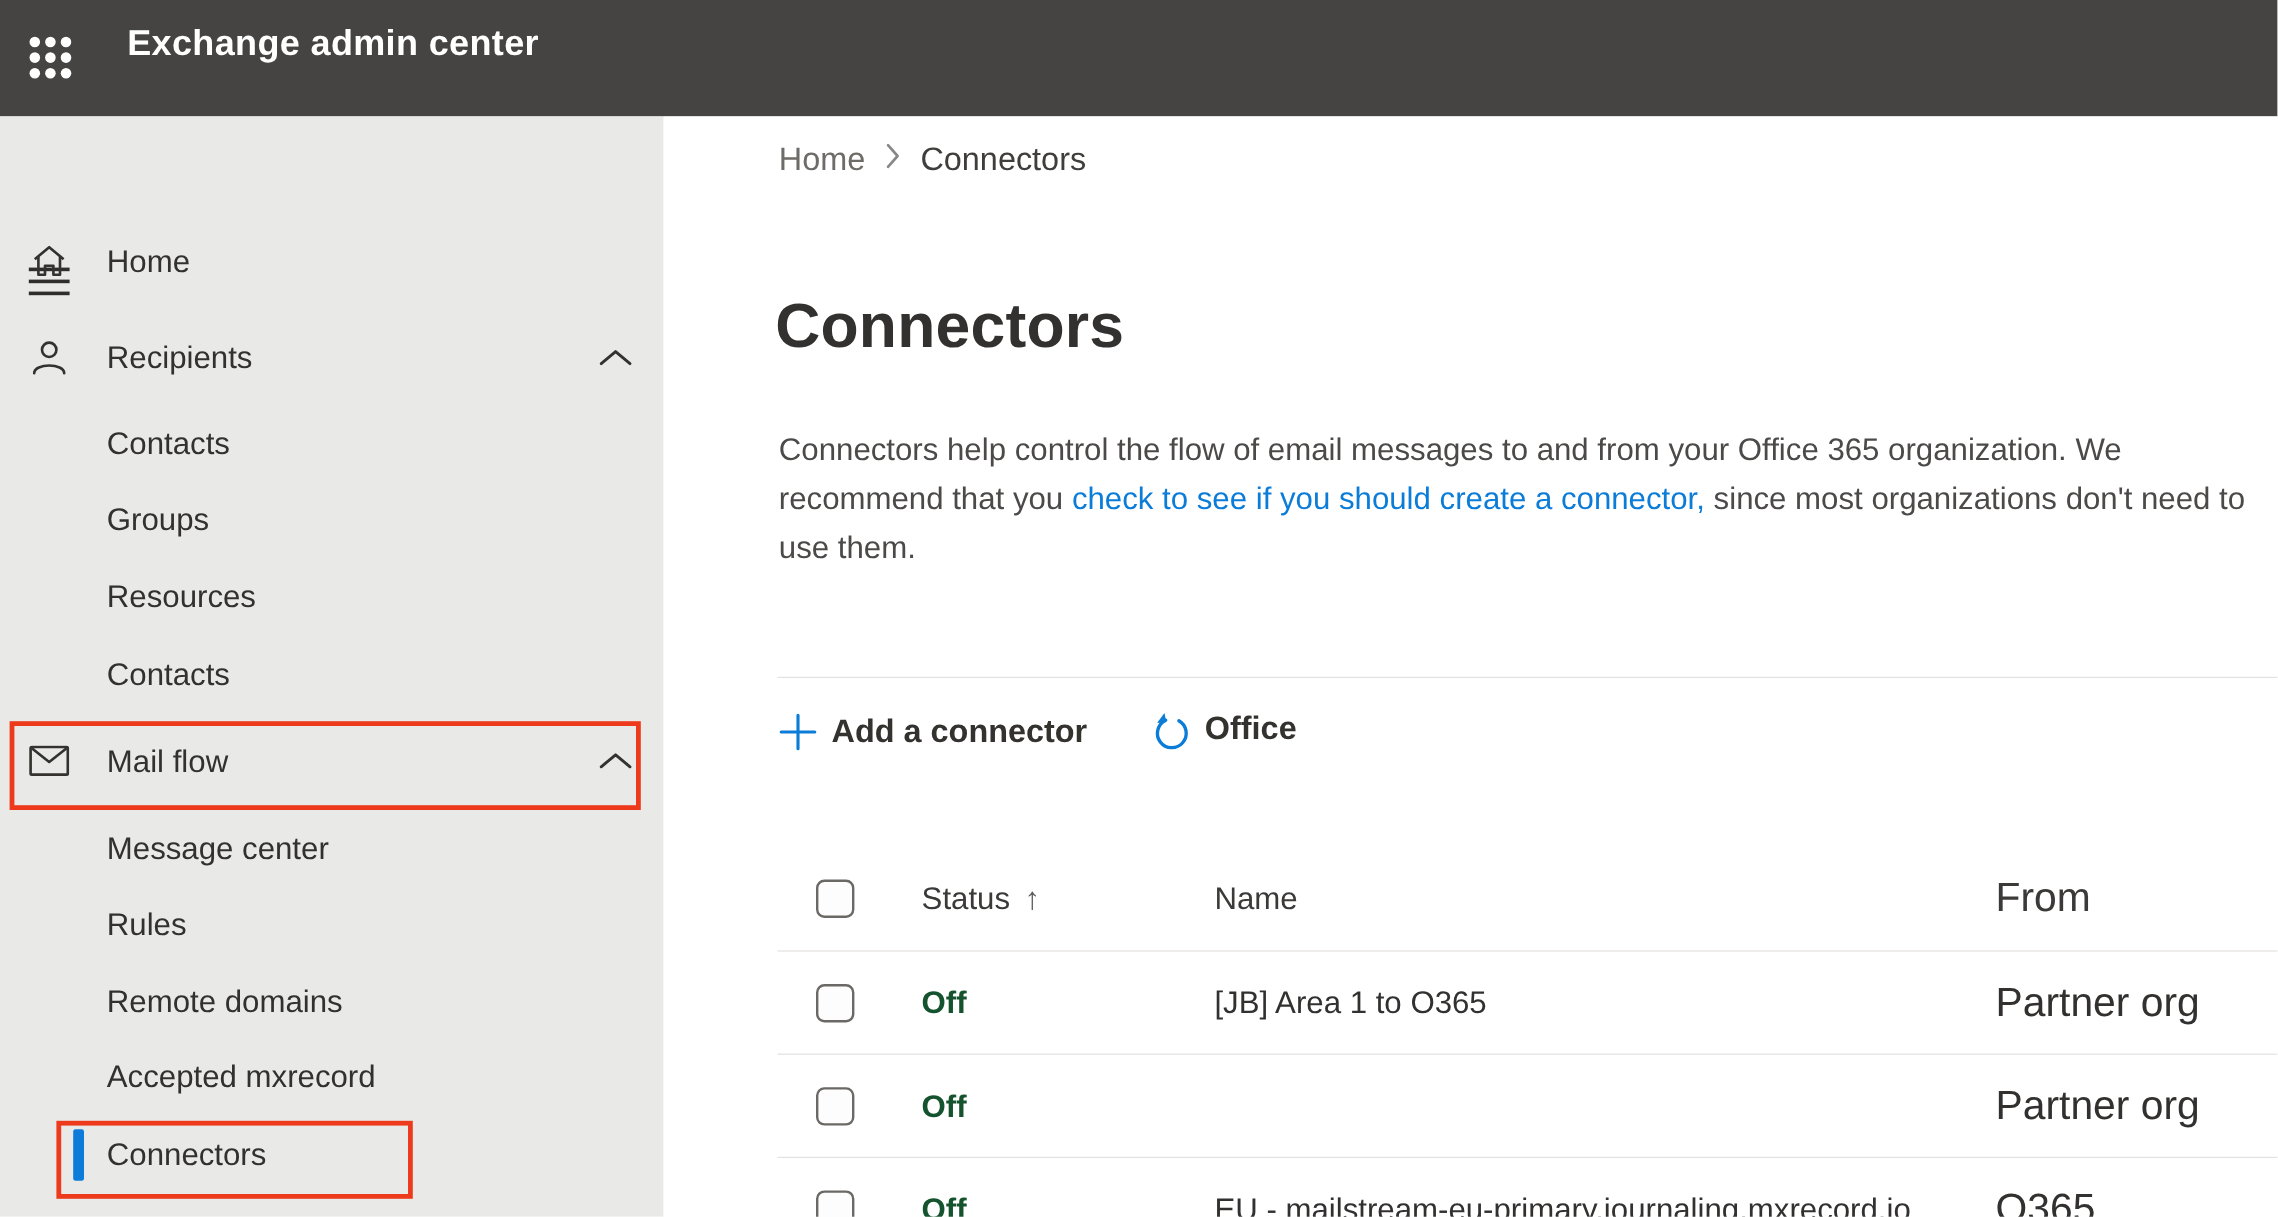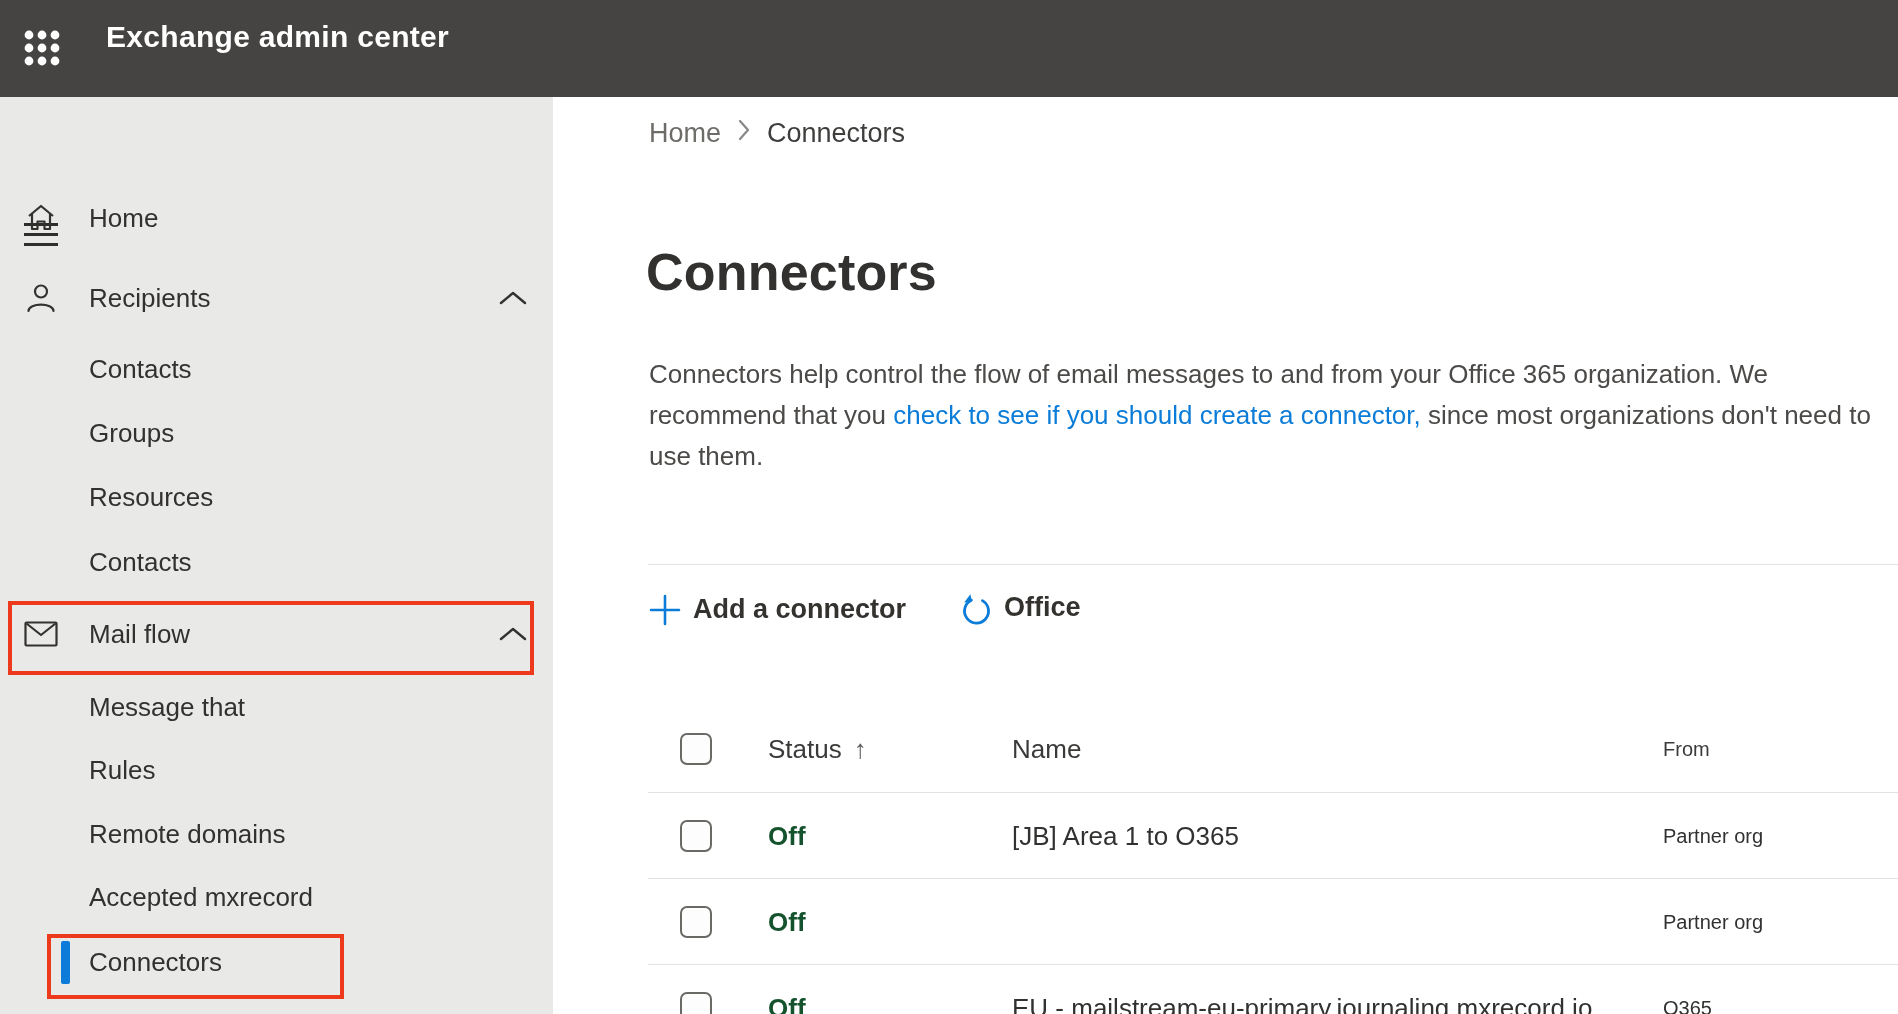--- a/index.html
+++ b/index.html
@@ -55,21 +55,21 @@
 
   
   .trow { position:absolute; left:553px; width:1345px; height:56px; }
   .t-header { top:721px; }
   .t-r1 { top:808px; }
   .t-r2 { top:894px; }
   .t-r3 { top:980px; }
   .cellbox { position:absolute; left:127px; top:50%; transform:translateY(-50%); width:32px; height:32px; border:2.5px solid #6b6965; border-radius:7px; background:#fdfdfd; cursor:pointer; }
   .c-status { position:absolute; left:215px; top:50%; transform:translateY(-50%); font-size:26px; color:#14532d; white-space:nowrap; }
   .c-name   { position:absolute; left:459px; top:50%; transform:translateY(-50%); font-size:26px; color:#323130; white-space:nowrap; }
-  .c-from   { position:absolute; left:1110px; top:50%; transform:translateY(-50%); font-size:20px; color:#323130; white-space:nowrap; }
+  .c-from   { position:absolute; left:1110px; top:50%; transform:translateY(-50%); font-size:34px; color:#323130; white-space:nowrap; }
   .t-header .c-status, .t-header .c-name, .t-header .c-from { font-weight:400; color:#3b3a39; display:flex; align-items:center; }
   .hdr-status-wrap { display:flex; align-items:center; gap:12px; }
   .sort-arrow { font-size:26px; color:#605e5c; }
   .cell-off { font-weight:600; }
 </style>
 </head>
 <body>
 
 <div class="topbar">
   <div class="waffle">
@@ -145,21 +145,21 @@
   </span>
   <span class="nlabel">Mail flow</span>
   <span class="chev">
     <svg width="30" height="18" viewBox="0 0 30 18" fill="none" stroke="#34322f" stroke-width="2.4" stroke-linecap="round" stroke-linejoin="round">
         <path d="M3 14 L15 4 L27 14"></path>
       </svg>
   </span>
 </div>
 
 <div class="nav-item" style="top:675px">
-  <span class="nlabel">Message that</span>
+  <span class="nlabel">Message center</span>
 </div>
 <div class="nav-item" style="top:738px">
   <span class="nlabel">Rules</span>
 </div>
 <div class="nav-item" style="top:802px">
   <span class="nlabel">Remote domains</span>
 </div>
 <div class="nav-item" style="top:865px">
   <span class="nlabel">Accepted mxrecord</span>
 </div>

